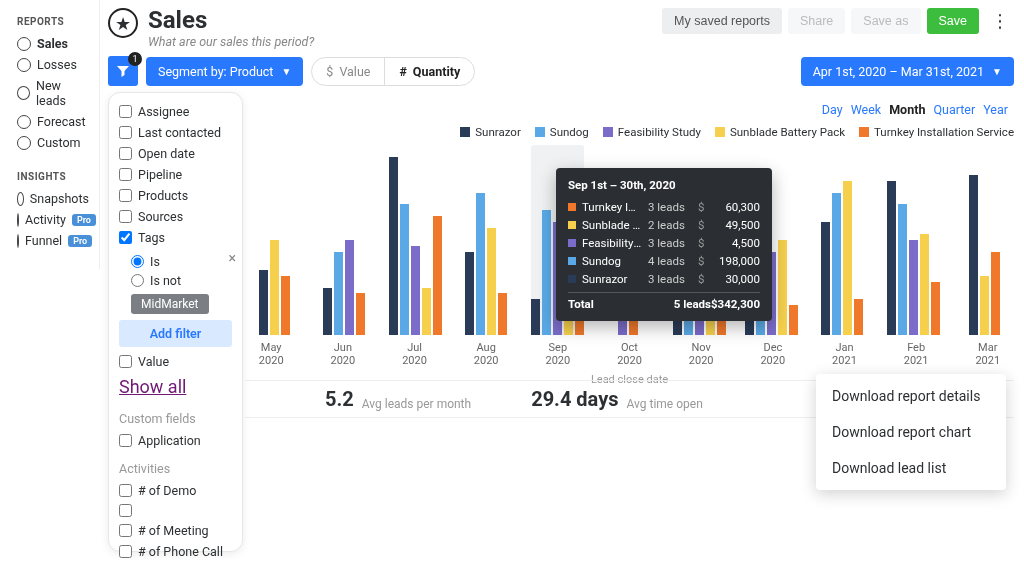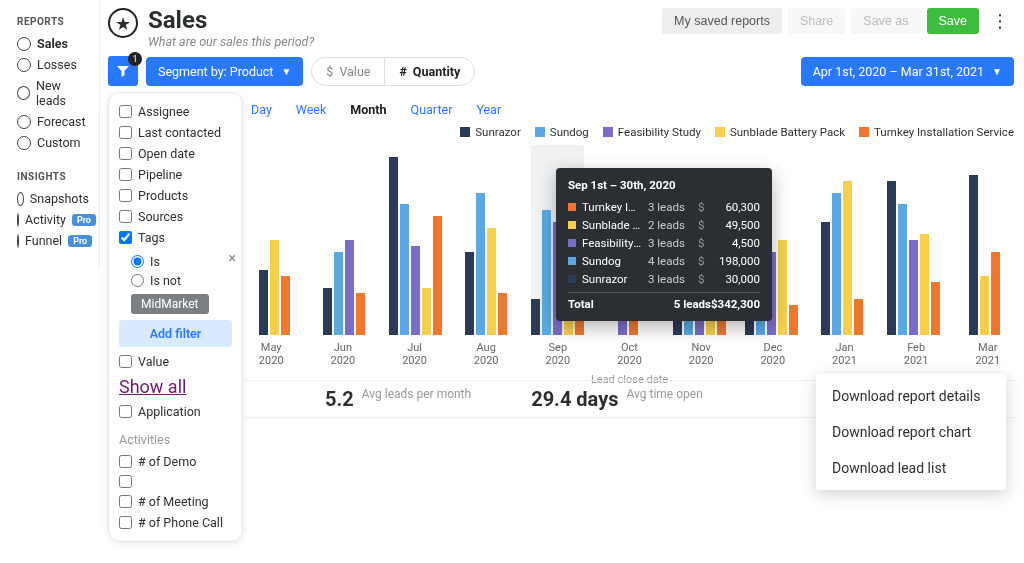--- a/index.html
+++ b/index.html
@@ -34,21 +34,21 @@
 .filter-check { display: flex; align-items: center; gap: 6px; padding: 3px 0; font-size: 12.5px; }
 .filter-check input { margin: 0; }
 .sub-panel { margin: 4px 0 4px 12px; position: relative; }
 .sub-close { position: absolute; right: -4px; top: -2px; cursor: pointer; color: #888; font-size: 14px; }
 .radio-row { display: flex; align-items: center; gap: 6px; font-size: 12.5px; padding: 2px 0; }
 .tag-chip { display: inline-block; background: #7b7f84; color: #fff; padding: 3px 10px; border-radius: 3px; font-size: 12px; margin-top: 4px; }
 .add-filter { background: #d9e9ff; color: #2979ff; font-weight: 600; text-align: center; padding: 6px; border-radius: 3px; margin: 6px 0 4px; font-size: 12.5px; }
 .show-all { color: #701a75; font-size: 18px; padding: 4px 0; text-decoration: underline; }
 .section-label { color: #999; font-size: 12.5px; padding: 10px 0 4px; }
 .chart-area { position: absolute; left: 245px; top: 100px; right: 10px; }
-.granularity { display: flex; gap: 24px; font-size: 12.5px; padding: 2px 6px 8px; }
+.granularity { display: flex; justify-content: flex-end; gap: 8px; font-size: 12.5px; padding: 2px 6px 8px; }
 .granularity span { color: #2979ff; cursor: pointer; }
 .granularity span.active { color: #222; font-weight: 700; }
 .legend { display: flex; justify-content: flex-end; gap: 14px; font-size: 11.5px; padding-bottom: 6px; }
 .legend-item { display: flex; align-items: center; gap: 5px; }
 .swatch { width: 10px; height: 10px; }
 .chart-plot { position: relative; height: 190px; display: flex; align-items: flex-end; gap: 2.5%; padding: 0 4px; }
 .month-group { flex: 1; display: flex; align-items: flex-end; justify-content: center; gap: 2px; height: 100%; position: relative; }
 .bar { width: 9px; }
 .month-group.hl { background: #f0f1f2; border-radius: 3px 3px 0 0; }
 .x-labels { display: flex; gap: 2.5%; padding-top: 6px; }
@@ -56,21 +56,21 @@
 .x-axis-title { text-align: center; font-size: 11px; color: #999; padding-top: 6px; }
 .tooltip { position: absolute; left: 556px; top: 168px; width: 216px; background: #2b2f33; color: #fff; border-radius: 4px; padding: 10px 12px; font-size: 11.5px; z-index: 40; box-shadow: 0 6px 18px rgba(0,0,0,0.3); }
 .tooltip-title { font-weight: 700; padding-bottom: 6px; }
 .tooltip-row { display: flex; align-items: center; gap: 6px; padding: 2px 0; }
 .tooltip-row .tname { flex: 1; overflow: hidden; text-overflow: ellipsis; white-space: nowrap; }
 .tooltip-row .tleads { width: 44px; color: #ccc; }
 .tooltip-row .tcur { color: #999; width: 8px; }
 .tooltip-row .tval { width: 48px; text-align: right; }
 .tooltip-total { border-top: 1px solid #555; margin-top: 4px; padding-top: 4px; display: flex; font-weight: 700; }
 .summary-row { position: absolute; left: 245px; top: 380px; right: 10px; display: flex; gap: 60px; padding: 6px 80px; border-top: 1px solid #eee; border-bottom: 1px solid #eee; }
-.summary-item { display: flex; align-items: flex-start; gap: 8px; }
+.summary-item { display: flex; align-items: flex-end; gap: 8px; }
 .summary-val { font-size: 20px; font-weight: 700; }
 .summary-lbl { font-size: 12px; color: #999; }
 .download-menu { position: absolute; right: 18px; top: 374px; width: 190px; background: #fff; border-radius: 4px; box-shadow: 0 4px 16px rgba(0,0,0,0.18); padding: 4px 0; z-index: 60; }
 .dl-item { padding: 10px 16px; font-size: 14px; cursor: pointer; }
 .chev { font-size: 10px; }
 </style>
 </head>
 <body>
 
 <div class="sidebar">
@@ -204,20 +204,21 @@
         <span>Is not</span>
       </div>
     <span class="tag-chip">MidMarket</span>
   </div>
   <div class="add-filter">Add filter</div>
   <div class="filter-check">
       <input type="checkbox" style="">
       <span>Value</span>
     </div>
   <div class="show-all">Show all</div>
+  <div class="section-label">Custom fields</div>
   <div id="custom-fields">
       <div class="filter-check">
         <input type="checkbox" style="">
         <span>Application</span>
       </div>
     </div>
   <div class="section-label">Activities</div>
   <div id="activities-list">
       <div class="filter-check">
         <input type="checkbox" style="">

